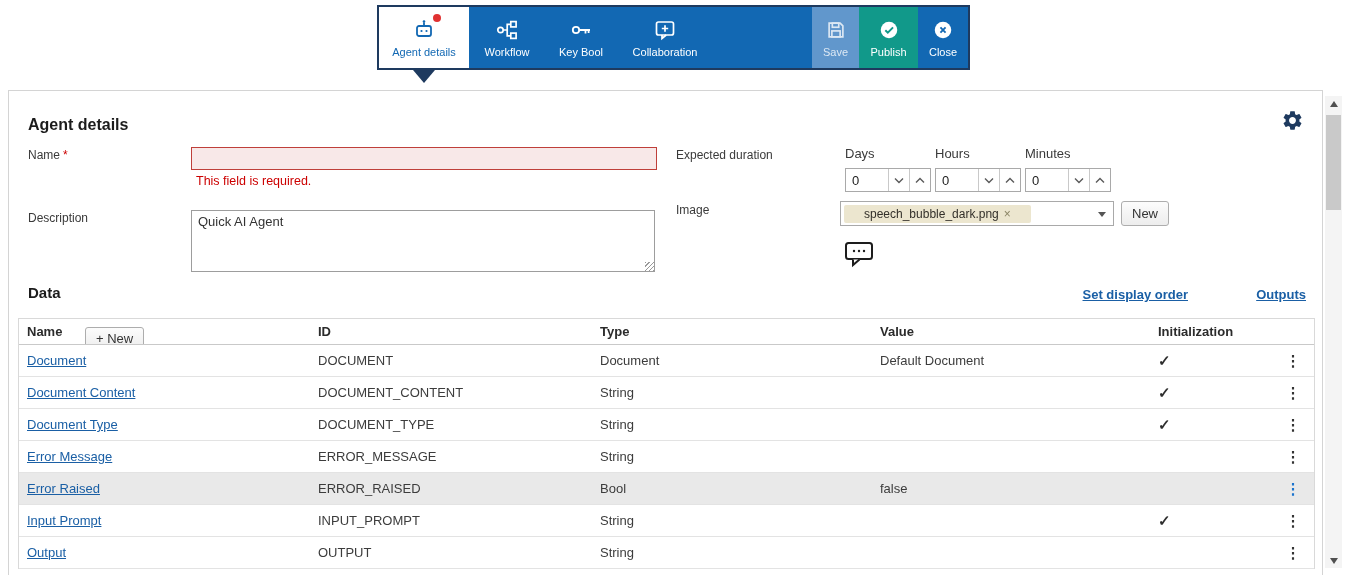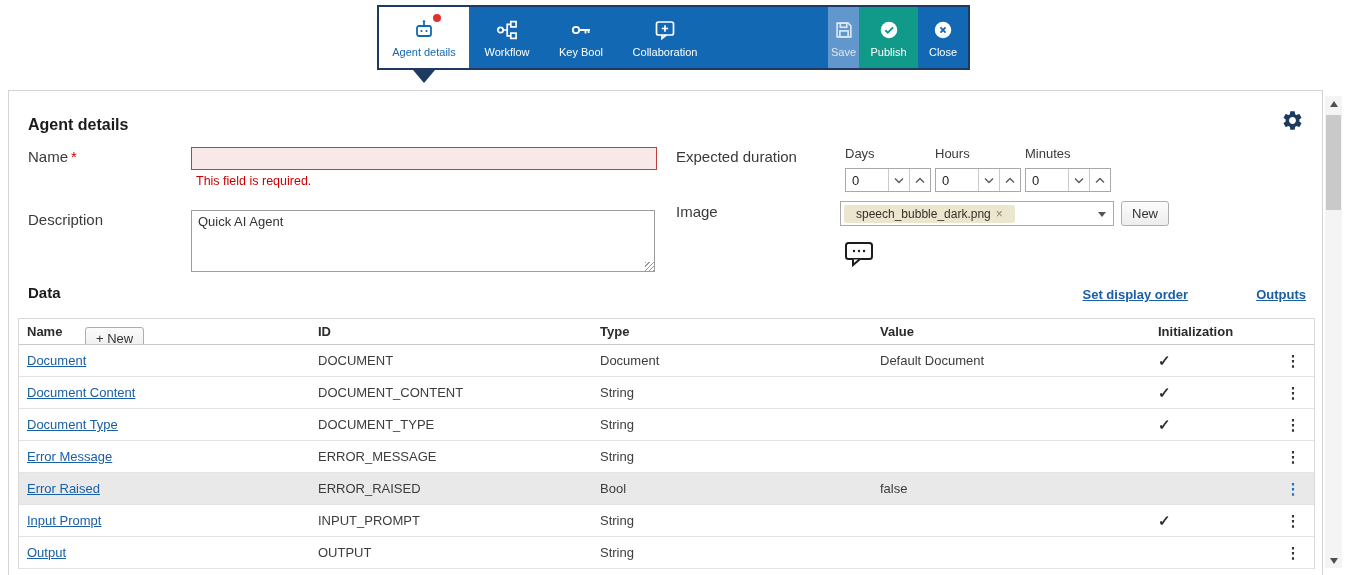--- a/index.html
+++ b/index.html
@@ -26,41 +26,41 @@
   .action.publish{background:var(--teal);}
   .tab-pointer{position:absolute;left:413px;top:70px;width:0;height:0;
     border-left:11px solid transparent;border-right:11px solid transparent;border-top:13px solid var(--navy);}
 
   
   .panel{position:absolute;left:8px;top:90px;width:1315px;height:485px;background:#fff;
     border:1px solid #d4d4d4;border-bottom:none;}
   .panel-title{position:absolute;left:19px;top:25px;font-size:16px;font-weight:700;color:#1c1c1c;}
   .gear-btn{position:absolute;right:18px;top:18px;width:24px;height:24px;background:none;border:none;cursor:pointer;}
 
-  .flabel{position:absolute;font-size:15px;color:#3a3a3a;}
+  .flabel{position:absolute;font-size:12px;color:#3a3a3a;}
   .req{color:#cc0000;margin-left:3px;}
   .name-input{position:absolute;left:182px;top:56px;width:466px;height:23px;
     border:1px solid var(--error-border);background:var(--error-bg);padding:0 6px;font-size:13px;outline:none;}
   .name-error{position:absolute;left:187px;top:83px;font-size:12.5px;color:var(--error);}
   .desc-input{position:absolute;left:182px;top:119px;width:464px;height:62px;border:1px solid #9d9d9d;
     padding:3px 6px;font-size:13px;resize:none;outline:none;color:#333;background:#fff;}
   .desc-grip{position:absolute;left:636px;top:171px;width:9px;height:9px;
     background:repeating-linear-gradient(315deg,#9a9a9a 0 1px,transparent 1px 3px);}
 
   .dur-field{position:absolute;top:55px;width:86px;}
   .dur-label{font-size:13px;color:#3a3a3a;margin-bottom:7px;}
   .spinner{display:flex;width:86px;height:24px;border:1px solid #a9a9a9;background:#fff;}
   .spin-value{flex:1;font-size:13px;color:#222;padding:4px 0 0 6px;}
   .spin-btn{width:21px;border:none;border-left:1px solid #c9c9c9;background:#fff;cursor:pointer;
     display:flex;align-items:center;justify-content:center;padding:0;}
 
   .combo{position:absolute;left:831px;top:110px;width:274px;height:25px;border:1px solid #a9a9a9;
     background:#fff;display:flex;align-items:center;padding:0 22px 0 3px;cursor:pointer;}
   .chip{display:flex;align-items:center;gap:5px;background:#ece6cf;border-radius:2px;
-    padding:2px 12px;font-size:12px;color:#33302a;max-width:230px;white-space:nowrap;}
+    padding:2px 20px;font-size:12px;color:#33302a;max-width:230px;white-space:nowrap;}
   .chip-x{color:#8a8464;font-size:12px;cursor:pointer;line-height:1;}
   .combo-caret{position:absolute;right:7px;top:10px;width:0;height:0;
     border-left:4px solid transparent;border-right:4px solid transparent;border-top:5px solid #555;}
   .btn{border:1px solid #adadad;background:linear-gradient(#fcfcfc,#ededed);border-radius:3px;
     font-size:13px;color:#333;cursor:pointer;padding:0 10px;}
   .btn-new-image{position:absolute;left:1112px;top:110px;height:25px;}
   .bubble-icon{position:absolute;left:835px;top:150px;}
 
   .data-head{position:absolute;left:19px;top:193px;font-size:15px;font-weight:700;color:#1c1c1c;}
   .btn-new-data{position:absolute;left:76px;top:191px;height:23px;margin-top:45px;}
@@ -141,21 +141,21 @@
         <rect x="3.5" y="4" width="17" height="13" rx="2"></rect>
         <path d="M12 7.3 v6.4 M8.8 10.5 h6.4"></path>
         <path d="M9 17 v3.4 l4.2 -3.4"></path>
       </svg>
     </span>
     <span class="tlabel">Collaboration</span>
   </div>
 
   <div class="tb-spacer"></div>
 
-  <div class="action save" style="width:31px">
+  <div class="action save" style="width:47px">
     <span class="icon-wrap">
       <svg width="22" height="22" viewBox="0 0 24 24" fill="none" stroke="#ffffff" stroke-width="1.8">
         <path d="M4.5 4.5 h12 l3 3 v12 h-15 z"></path>
         <rect x="8" y="4.5" width="7" height="4.5"></rect>
         <rect x="7.5" y="13" width="9" height="6.5"></rect>
       </svg>
     </span>
     <span class="tlabel">Save</span>
   </div>
 

